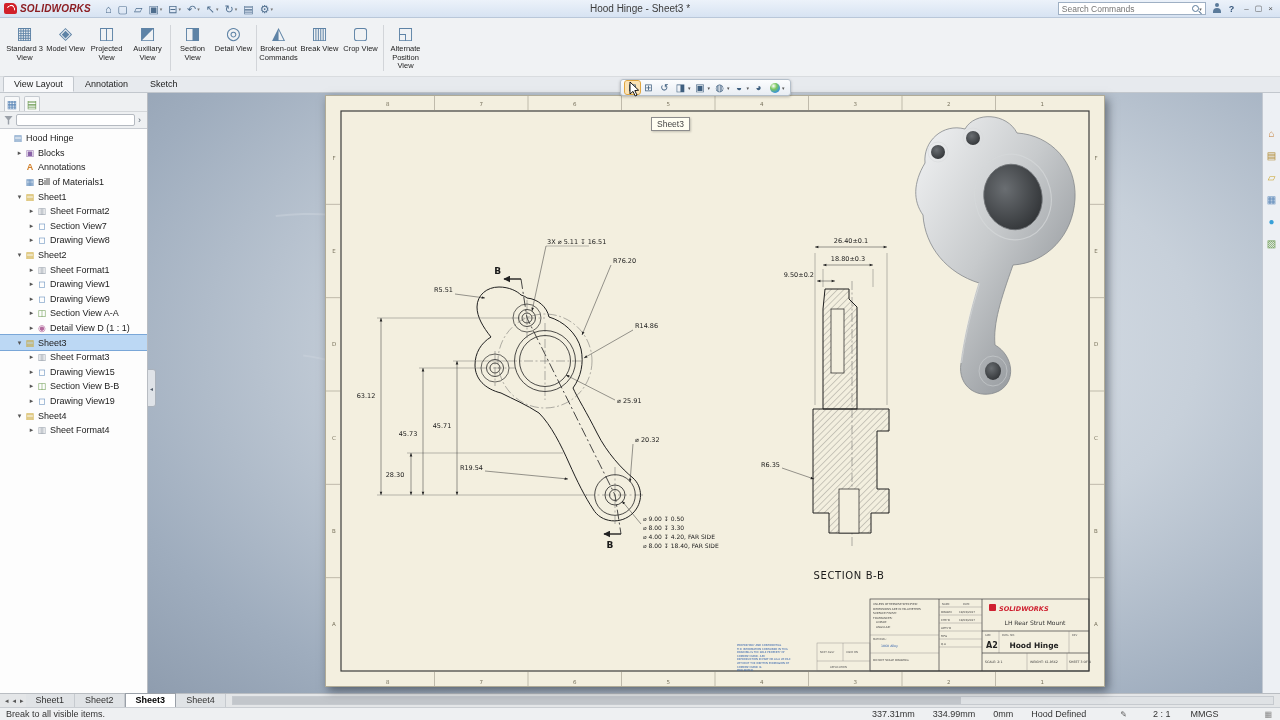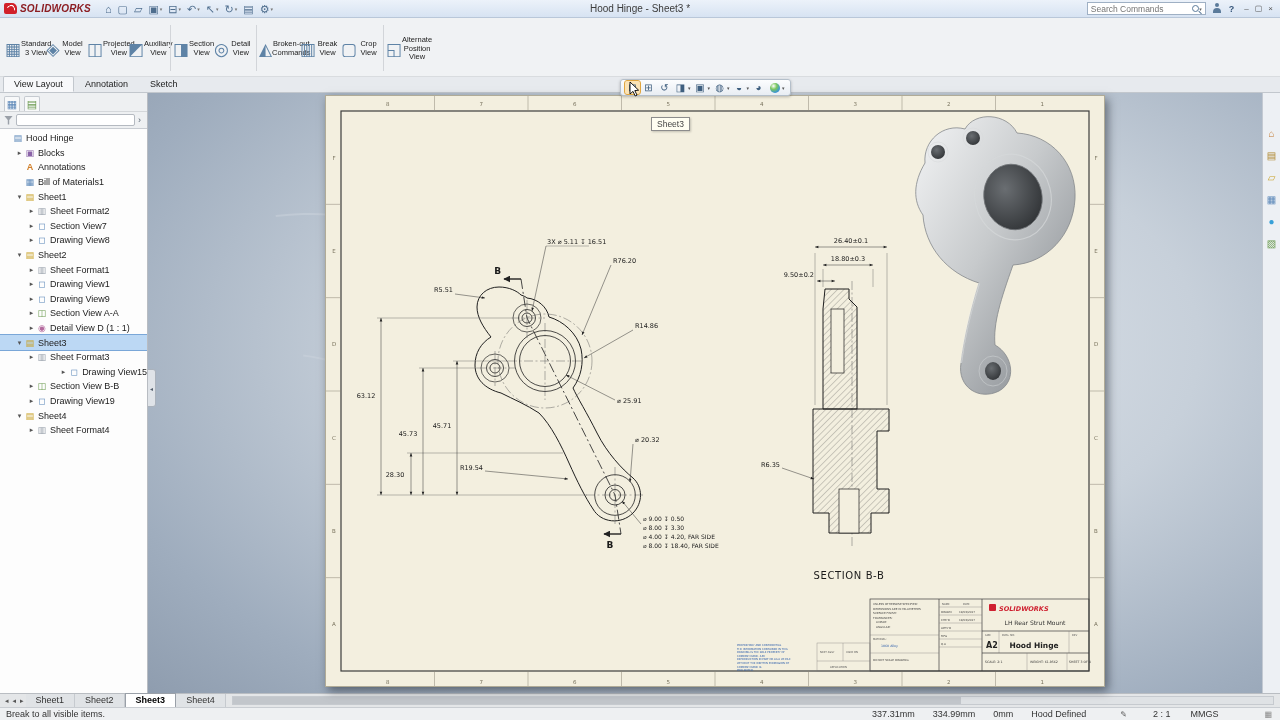--- a/index.html
+++ b/index.html
@@ -13,35 +13,35 @@
   .sw-mark { width:13px; height:11px; background:#d1202a; border-radius:2px 5px 2px 2px; position:relative; }
   .sw-mark::after { content:""; position:absolute; left:3px; top:2px; width:6px; height:6px;
     border-radius:50%; border:1.5px solid #fff; border-bottom-color:transparent; border-left-color:transparent; transform:rotate(-25deg); }
   .sw-text { font-size:10px; font-weight:bold; font-style:italic; color:#8c1d22; letter-spacing:.2px; }
   .menu-icons { display:flex; align-items:center; gap:2px; }
   .mi { display:flex; align-items:center; height:16px; padding:0 2px; border-radius:2px; }
   .mi .g { font-size:11px; color:#4f6e8e; line-height:16px; }
   .mcaret::before { content:"▾"; } .mcaret { font-size:5px; color:#777; margin-left:1px; }
   .win-title { position:absolute; left:50%; transform:translateX(-50%); font-size:10px; color:#3c3c3c; white-space:nowrap; }
   .tb-right { margin-left:auto; display:flex; align-items:center; gap:7px; }
-  .searchbox { display:flex; align-items:center; background:#fff; border:1px solid #9fb0c4; height:13px; width:119px; padding:0 3px;justify-content:center; }
+  .searchbox { display:flex; align-items:center; background:#fff; border:1px solid #9fb0c4; height:13px; width:148px; padding:0 3px;justify-content:center; }
   .searchbox input { border:none; outline:none; flex:1; font-size:8.5px; color:#444; background:transparent; font-family:inherit; min-width:0; }
   .mag { width:7px; height:7px; border:1.3px solid #5a7a9a; border-radius:50%; position:relative; flex:0 0 auto; }
   .mag::after { content:""; position:absolute; width:4px; height:1.3px; background:#5a7a9a; transform:rotate(45deg); left:4.6px; top:6px; }
   .scaret::before { content:"▾"; } .scaret { font-size:5px; color:#666; }
   .person { width:9px; height:11px; position:relative; }
   .person::before { content:""; position:absolute; left:2.5px; top:0; width:4px; height:4px; border-radius:50%; background:#5a7a9a; }
   .person::after { content:""; position:absolute; left:0.5px; top:5px; width:8px; height:5px; border-radius:4px 4px 0 0; background:#5a7a9a; }
   .help { font-size:9px; font-weight:bold; color:#35557a; }
   .wbtn { font-size:8px; color:#555; padding:0 3px; }
 
   
   .rb-buttons { display:flex; align-items:stretch; height:59px; padding:2px 2px 0 4px;
     background:#f0f2f4; border-bottom:1px solid #d9dcdf; }
-  .rbtn { position:relative; display:flex; flex-direction:row; align-items:center; width:41px; padding:2px 1px 0; }
+  .rbtn { position:relative; display:flex; flex-direction:column; align-items:center; width:41px; padding:2px 1px 0; }
   .rbtn.sep { margin-right:4px; }
   .rbtn.sep::after { content:""; position:absolute; right:-3px; top:5px; height:46px; width:1px; background:#d2d5d9; }
   .ricon { width:22px; height:23px; line-height:23px; font-size:17px; color:#5e83a6; text-align:center; }
   .ricon::before { display:inline; }
   .rlabel { font-size:7.5px; line-height:1.15; text-align:center; color:#222; }
   .rb-tabs { display:flex; align-items:flex-end; height:16px; background:#e7eaee; border-bottom:1px solid #c2c7cd; padding-left:3px; }
   .rtab { font-size:9px; padding:2px 10px 2px; color:#222; border:1px solid transparent; }
   .rtab.active { background:#f7f8fa; border-color:#c2c7cd; border-bottom-color:#f7f8fa; border-radius:2px 2px 0 0; }
 
   
@@ -406,21 +406,21 @@
           <span class="ticon js-icon i-sheet-icon"></span>
           <span class="tlabel">Sheet3</span>
         </div>
 
         <div class="trow" style="padding-left: 27px;">
           <span class="arrow js-arrow">▸</span>
           <span class="ticon js-icon i-sheet-format-icon"></span>
           <span class="tlabel">Sheet Format3</span>
         </div>
 
-        <div class="trow" style="padding-left: 27px; justify-content: flex-end;">
+        <div class="trow" style="padding-left: 27px;">
           <span class="arrow js-arrow">▸</span>
           <span class="ticon js-icon i-drawing-view-icon"></span>
           <span class="tlabel">Drawing View15</span>
         </div>
 
         <div class="trow" style="padding-left: 27px;">
           <span class="arrow js-arrow">▸</span>
           <span class="ticon js-icon i-section-view-icon"></span>
           <span class="tlabel">Section View B-B</span>
         </div>

